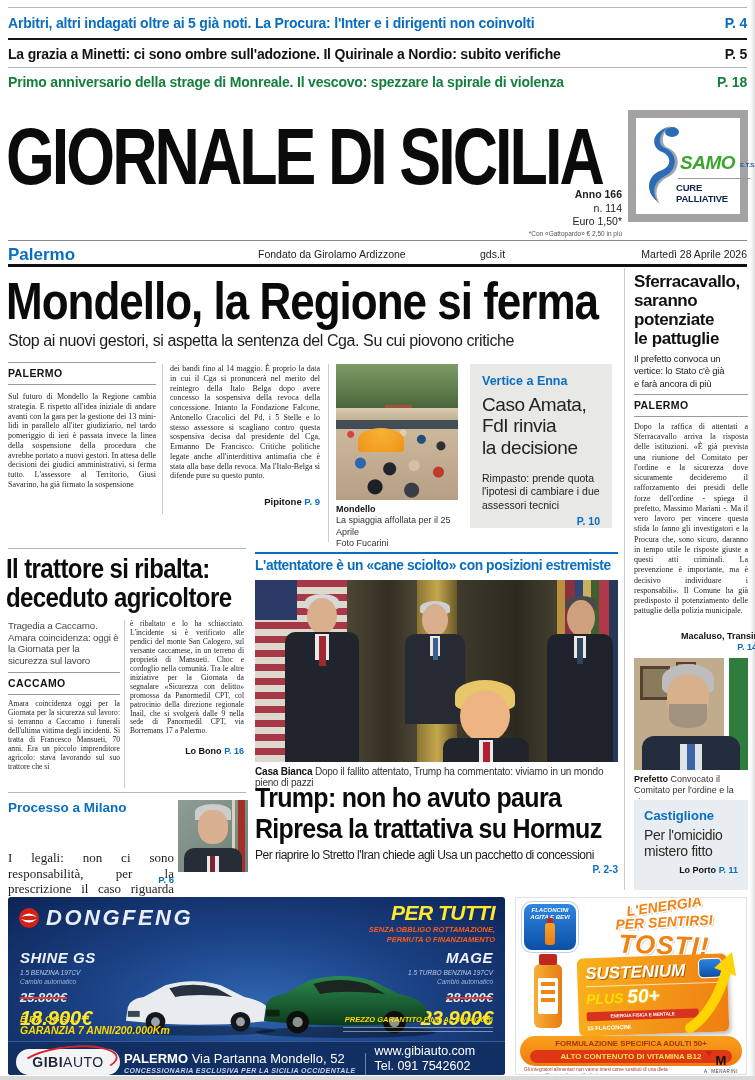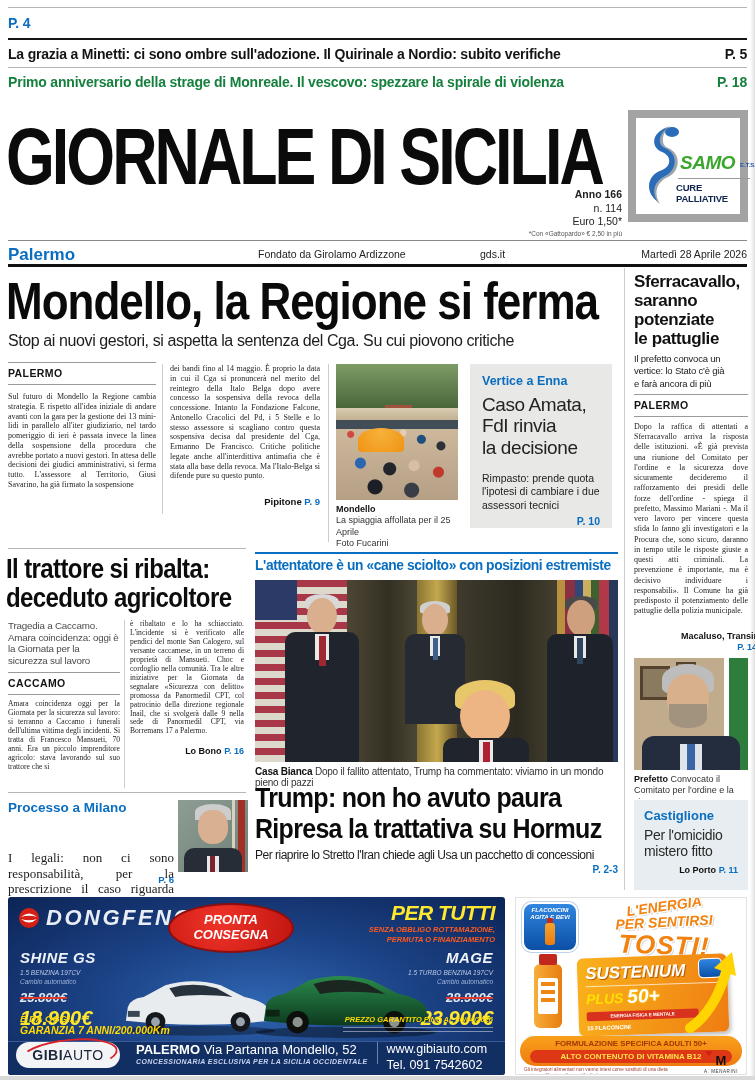--- a/index.html
+++ b/index.html
@@ -160,26 +160,26 @@
   .df-car-block .old{font-size:13px;font-weight:700;color:#e2e9f4;text-decoration:line-through;-webkit-text-decoration-color:#e23a2a;text-decoration-color:#e23a2a;text-decoration-thickness:2px;margin-top:5px}
   .df-car-block .new{font-size:20px;font-weight:700;color:#ffe82e;margin-top:2px}
   .car{position:absolute}
   #car-white{left:106px;top:76px;width:168px;height:64px}
   #car-green{left:240px;top:70px;width:196px;height:72px}
   #df-oggi{position:absolute;left:12px;top:116px;font-style:italic;font-weight:700;color:#ffd900}
   #df-oggi .l1{font-size:9.5px}
   #df-oggi .l2{font-size:10.5px}
   #df-prezzo{position:absolute;right:12px;top:118px;text-align:right;font-style:italic;font-weight:700;color:#ffd900;font-size:7.5px}
   #df-prezzo .tl{display:block;width:150px;height:1px;background:rgba(255,255,255,.45);margin:3px 0 0 auto}
-  #df-bar{position:absolute;left:0;right:0;bottom:0;height:34px;background:#122f63;border-top:1px solid #3a5a95;display:flex;align-items:flex-start}
+  #df-bar{position:absolute;left:0;right:0;bottom:0;height:34px;background:#122f63;border-top:1px solid #3a5a95;display:flex;align-items:flex-end}
   #gibi{position:relative;width:104px;height:26px;margin-left:8px;background:#f2f4f6;border-radius:13px;display:flex;align-items:center;justify-content:center;font-size:14px;letter-spacing:0.5px;flex:none}
   #gibi::before{content:"";position:absolute;left:4px;top:-3px;width:94px;height:28px;border:2.5px solid transparent;border-top-color:#d8232a;border-right-color:#d8232a;border-radius:50%;transform:rotate(-6deg)}
   #gibi .b1{font-weight:700;color:#1d2438}
   #gibi .b2{font-weight:400;color:#1d2438}
-  #df-mid{margin-left:16px;line-height:1.2}
+  #df-mid{margin-left:4px;line-height:1.2}
   #df-mid .l1{font-size:13px;color:#fff}
   #df-mid .l1 .c{font-weight:700}
   #df-mid .l2{font-size:7px;font-weight:700;font-style:italic;color:#c8d4f2;letter-spacing:0.4px}
   #df-div{width:1px;height:22px;background:#6d84b8;margin:0 8px 0 10px;flex:none}
   #df-right{line-height:1.25;font-size:12.5px;color:#fff}
   
   #ad-su{left:515px;top:897px;width:232px;height:178px;background:#fff;border:1px solid #e2e2e2;overflow:hidden}
   #su-badge{position:absolute;left:6px;top:4px;width:56px;height:50px;background:linear-gradient(180deg,#2f86e0,#0b4fa6);border:2px solid #fff;box-shadow:0 0 0 1px #bcd2ea;border-radius:10px;text-align:center;color:#fff;font-style:italic;font-weight:700;font-size:6px;line-height:1.2;padding-top:3px}
   .su-bottle-sm{position:relative;width:10px;height:22px;margin:2px auto 0;background:linear-gradient(180deg,#f6a22a,#ea7d10);border-radius:3px}
   .su-bottle-sm::before{content:"";position:absolute;left:2px;top:-5px;width:6px;height:5px;background:#c0281e;border-radius:1px}
@@ -212,20 +212,21 @@
   #edge-b{position:absolute;left:0;right:0;top:1076px;height:4px;background:#d9d9d9}
   .byl-sep{display:block}
 </style>
 </head>
 <body>
 
 <div id="page">
 
   <div class="rule" id="srule1"></div>
   <div class="strip" id="strip1">
+    <span>Arbitri, altri indagati oltre ai 5 già noti. La Procura: l'Inter e i dirigenti non coinvolti</span>
     <span>P. 4</span>
   </div>
   <div class="rule" id="srule2"></div>
   <div class="strip" id="strip2">
     <span>La grazia a Minetti: ci sono ombre sull'adozione. Il Quirinale a Nordio: subito verifiche</span>
     <span>P. 5</span>
   </div>
   <div class="rule" id="srule3"></div>
   <div class="strip" id="strip3">
     <span>Primo anniversario della strage di Monreale. Il vescovo: spezzare la spirale di violenza</span>
@@ -408,21 +409,20 @@
 
   <div class="abs" id="ad-df">
     <div id="df-logo">
       <svg width="22" height="22" viewBox="0 0 22 22">
           <circle cx="11" cy="11" r="10" fill="#d42015"></circle>
           <path d="M3,10 Q11,3 19,10 Q11,7.5 3,10 Z" fill="#fff"></path>
           <path d="M3,12 Q11,19 19,12 Q11,14.5 3,12 Z" fill="#fff"></path>
         </svg>
       <span class="word">DONGFENG</span>
     </div>
-    <div id="df-oval">PRONTA CONSEGNA</div>
     <div id="df-pt">
       <div class="big">PER TUTTI</div>
       <div class="sm">SENZA OBBLIGO ROTTAMAZIONE,</div>
       <div class="sm">PERMUTA O FINANZIAMENTO</div>
     </div>
     <div class="df-car-block" id="df-shine">
       <div class="nm">SHINE GS</div>
       <div class="en">1.5 BENZINA 197CV</div>
       <div class="gb">Cambio automatico</div>
       <div class="old">25.800€</div>

